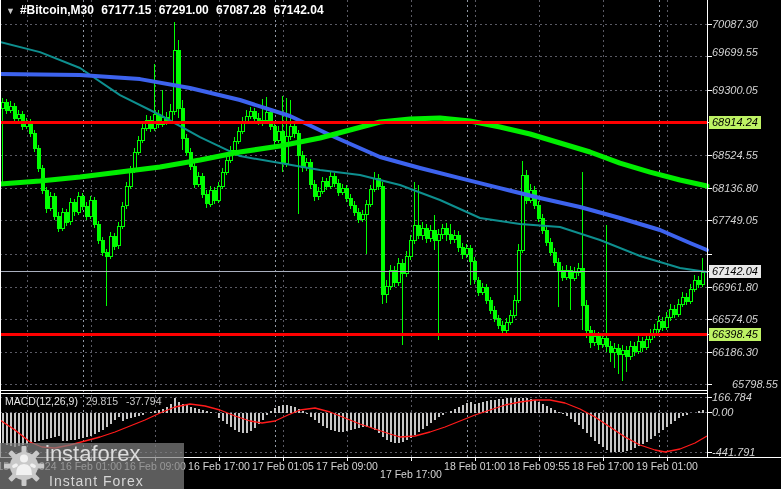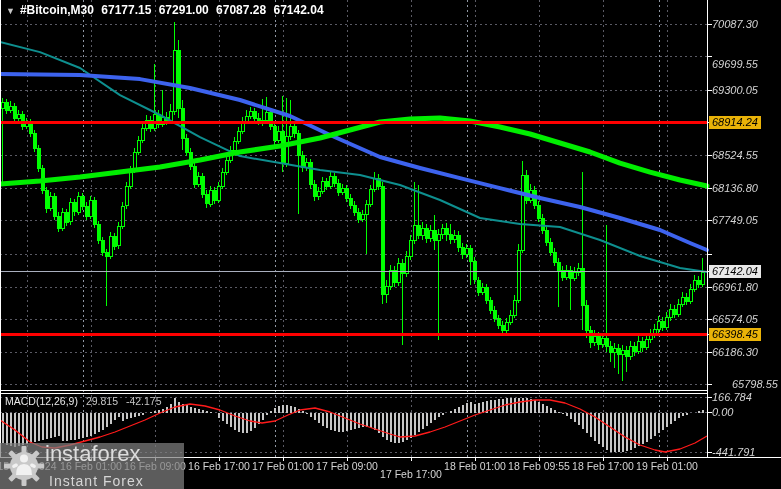--- a/index.html
+++ b/index.html
@@ -18,21 +18,21 @@
   .hline-red{stroke:#FF0000;stroke-width:3;}
   .cur-line{stroke:#A9AFBE;stroke-width:1;}
   .macd-bar{stroke:#C6C6C6;stroke-width:2;}
   .macd-sig{fill:none;stroke:#FF1A1A;stroke-width:1.3;stroke-linejoin:round;}
   #title{position:absolute;left:6px;top:3px;color:#fff;font-size:12px;font-weight:bold;white-space:nowrap;z-index:5;}
   #title .tri{color:#c8c8c8;font-size:9px;margin-right:5px;font-weight:normal;}
   #title span{margin-right:4px;}
   #macd-label{position:absolute;left:5px;top:395px;font-size:10.5px;color:#e8e8e8;white-space:nowrap;z-index:5;}
   #macd-label .v{color:#C6C6C6;margin-left:5px;}
   .pricelabel{position:absolute;left:712px;font-size:11px;color:#d4d4d4;white-space:nowrap;z-index:4;font-style:italic;}
-  .pricelabel.hl-red{left:709px;background:#eab308;color:#000;padding:0 3px 1px 3px;}
+  .pricelabel.hl-red{left:709px;background:#bef264;color:#000;padding:0 3px 1px 3px;}
   .pricelabel.hl-white{left:709px;background:#E8E8E8;color:#000;padding:0 3px 1px 3px;}
   .timelabel{position:absolute;top:460px;font-size:10.5px;color:#d4d4d4;white-space:nowrap;
              transform:translateX(-50%);z-index:2;}
   #watermark{position:absolute;left:0;top:443px;width:184px;height:46px;
              background:rgba(128,128,128,0.72);z-index:6;}
   #wm-brand{position:absolute;left:45px;top:-2px;font-size:22px;font-weight:normal;color:#dcdcdc;letter-spacing:0px;}
   #wm-tag{position:absolute;left:49px;top:30px;font-size:14px;color:#d6d6d6;letter-spacing:1px;}
   #wm-gear{position:absolute;left:3px;top:2px;}
 </style>
 </head>
@@ -651,26 +651,26 @@
     <span class="tri">▼</span><span>#Bitcoin,M30</span>
     <span>67177.15</span>
     <span>67291.00</span>
     <span>67087.28</span>
     <span>67142.04</span>
   </div>
 
   <div id="macd-label">
     <span>MACD(12,26,9)</span>
     <span class="v">29.815</span>
-    <span class="v">-42.175</span>
+    <span class="v">-37.794</span>
   </div>
 
   <div id="price-axis">
       <div class="pricelabel" style="top: 17.5px;">70087.30</div>
-      <div class="pricelabel" style="top: 58px;">69699.55</div>
+      <div class="pricelabel" style="top: 46px;">69699.55</div>
       <div class="pricelabel" style="top: 83.7613px;">69300.05</div>
       <div class="pricelabel hl-red" style="top: 116.234px;">68914.24</div>
       <div class="pricelabel" style="top: 149.034px;">68524.55</div>
       <div class="pricelabel" style="top: 181.67px;">68136.80</div>
       <div class="pricelabel" style="top: 214.306px;">67749.05</div>
       <div class="pricelabel" style="top: 264px;">67349.55</div>
       <div class="pricelabel hl-white" style="top: 265.397px;">67142.04</div>
       <div class="pricelabel" style="top: 280.567px;">66961.80</div>
       <div class="pricelabel" style="top: 313.203px;">66574.05</div>
       <div class="pricelabel hl-red" style="top: 327.983px;">66398.45</div>
@@ -680,21 +680,21 @@
   <div id="macd-axis">
       <div class="pricelabel" style="top: 391.042px;">166.784</div>
       <div class="pricelabel" style="top: 406px;">0.00</div>
       <div class="pricelabel" style="top: 445.623px;">-441.791</div>
     </div>
   <div id="time-axis">
       <div class="timelabel" style="left: 27px;">15 Feb 2024</div>
       <div class="timelabel" style="left: 91px;">16 Feb 01:00</div>
       <div class="timelabel" style="left: 155px;">16 Feb 09:00</div>
       <div class="timelabel" style="left: 219px;">16 Feb 17:00</div>
-      <div class="timelabel" style="left: 283px;">17 Feb 01:00</div>
+      <div class="timelabel" style="left: 283px;">17 Feb 01:05</div>
       <div class="timelabel" style="left: 347px;">17 Feb 09:00</div>
       <div class="timelabel" style="left: 411px; margin-top: 8px;">17 Feb 17:00</div>
       <div class="timelabel" style="left: 475px;">18 Feb 01:00</div>
       <div class="timelabel" style="left: 539px;">18 Feb 09:55</div>
       <div class="timelabel" style="left: 603px;">18 Feb 17:00</div>
       <div class="timelabel" style="left: 667px;">19 Feb 01:00</div>
     </div>
 
   <div id="watermark">
     <svg id="wm-gear" width="42" height="42" viewBox="0 0 42 42">

